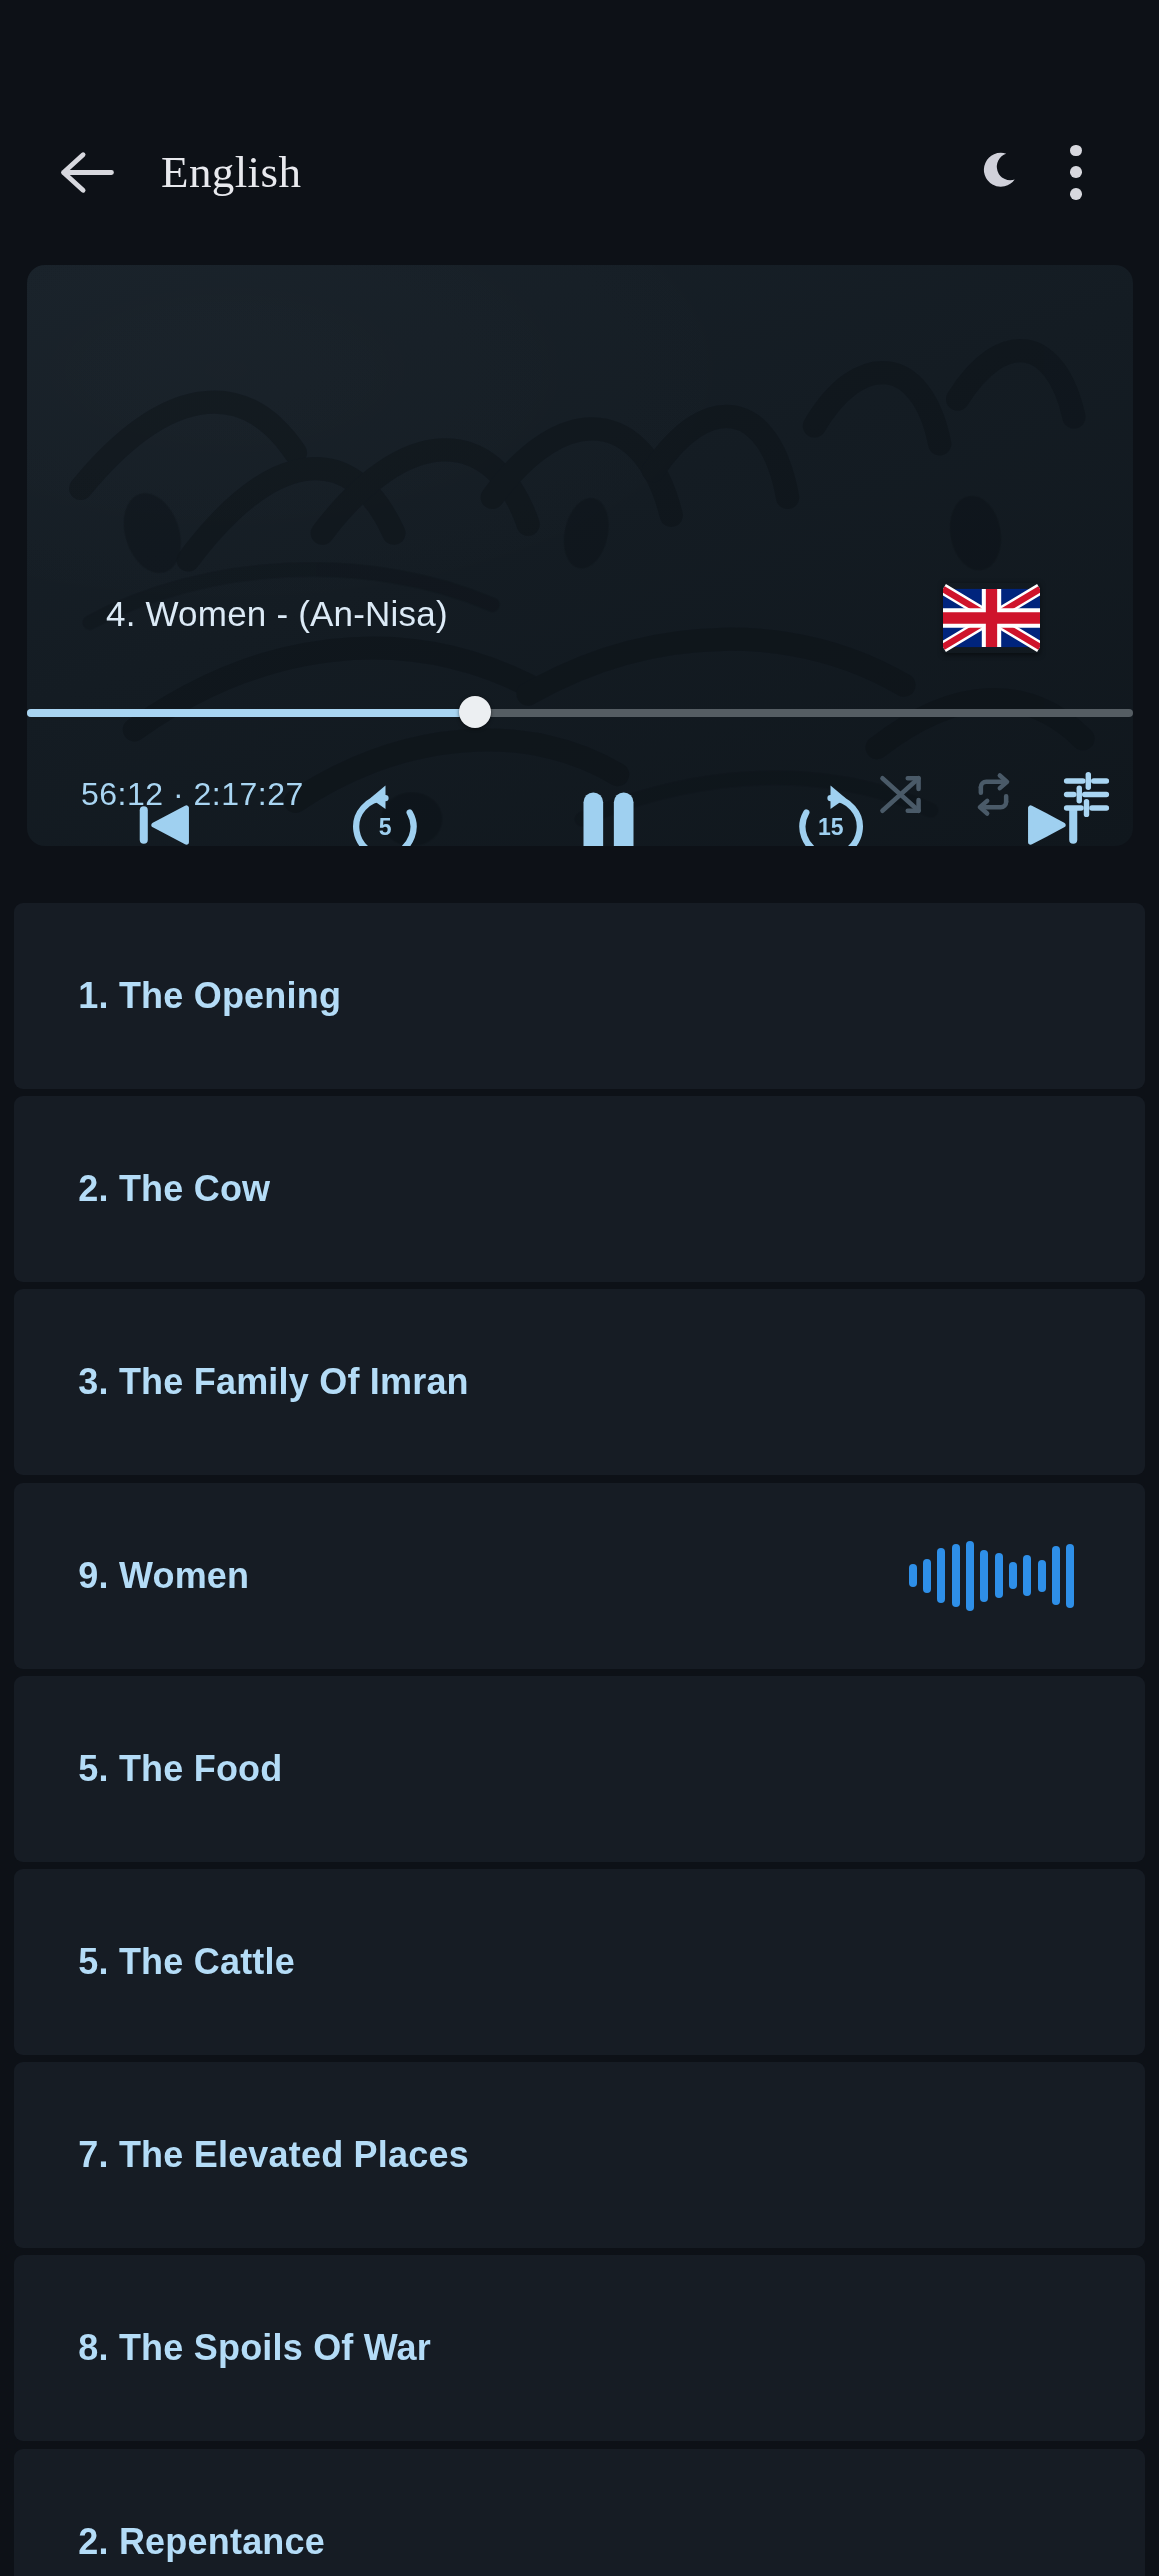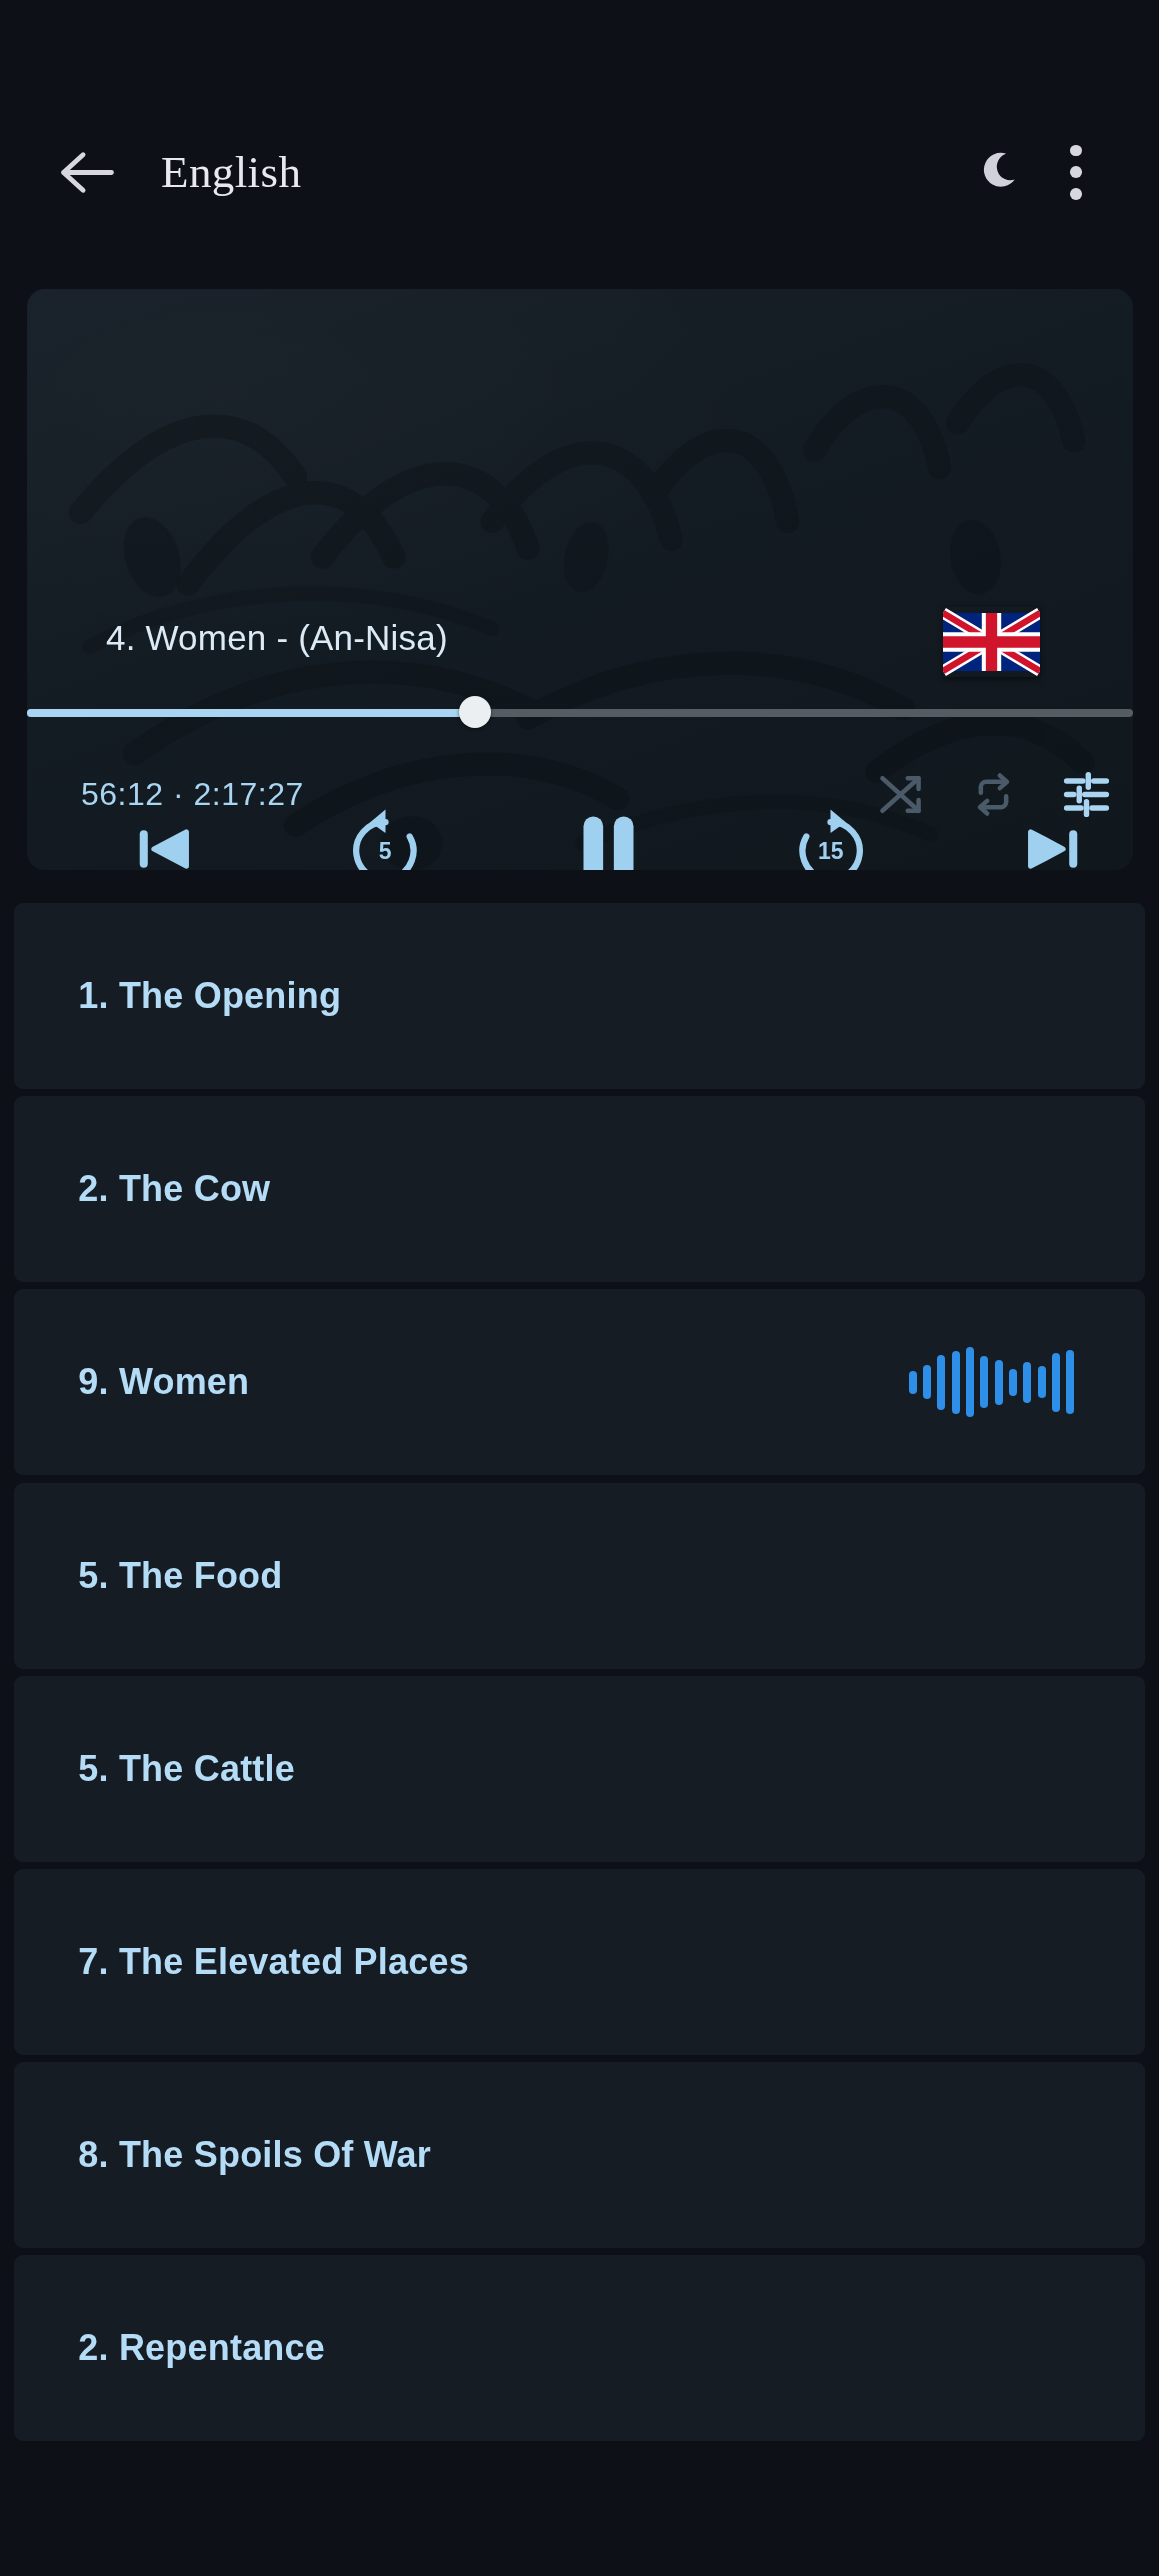--- a/index.html
+++ b/index.html
@@ -87,21 +87,20 @@
     position: absolute;
     top: 265px;
     left: 27px;
     width: 1106px;
     height: 581px;
     border-radius: 18px;
     background:
       radial-gradient(ellipse 805px 376px at 18% 18%, rgba(255,255,255,0.016), rgba(255,255,255,0) 70%),
       linear-gradient(160deg, #182129 0%, #141c23 45%, #10171d 100%);
     overflow: hidden;
-    margin-top: 24px;
   }
   .calligraphy {
     position: absolute;
     inset: 0;
     opacity: 0.5;
     pointer-events: none;
   }
   .calligraphy svg { display: block; width: 100%; height: 100%; }
 
   .track-title {
@@ -456,20 +455,24 @@
 
   <div class="list" id="surah-list">
       <div class="list-item">
         <div class="item-label">1. The Opening</div>
         <div class="item-spacer"></div>
       </div>
       <div class="list-item">
         <div class="item-label">2. The Cow</div>
         <div class="item-spacer"></div>
       </div>
+      <div class="list-item">
+        <div class="item-label">3. The Family Of Imran</div>
+        <div class="item-spacer"></div>
+      </div>
       <div class="list-item active">
         <div class="item-label">9. Women</div>
         <div class="item-spacer"></div>
         <div class="eq-bars">
           <i style="height: 23px;"></i>
           <i style="height: 34px;"></i>
           <i style="height: 55px;"></i>
           <i style="height: 63px;"></i>
           <i style="height: 70px;"></i>
           <i style="height: 52px;"></i>

